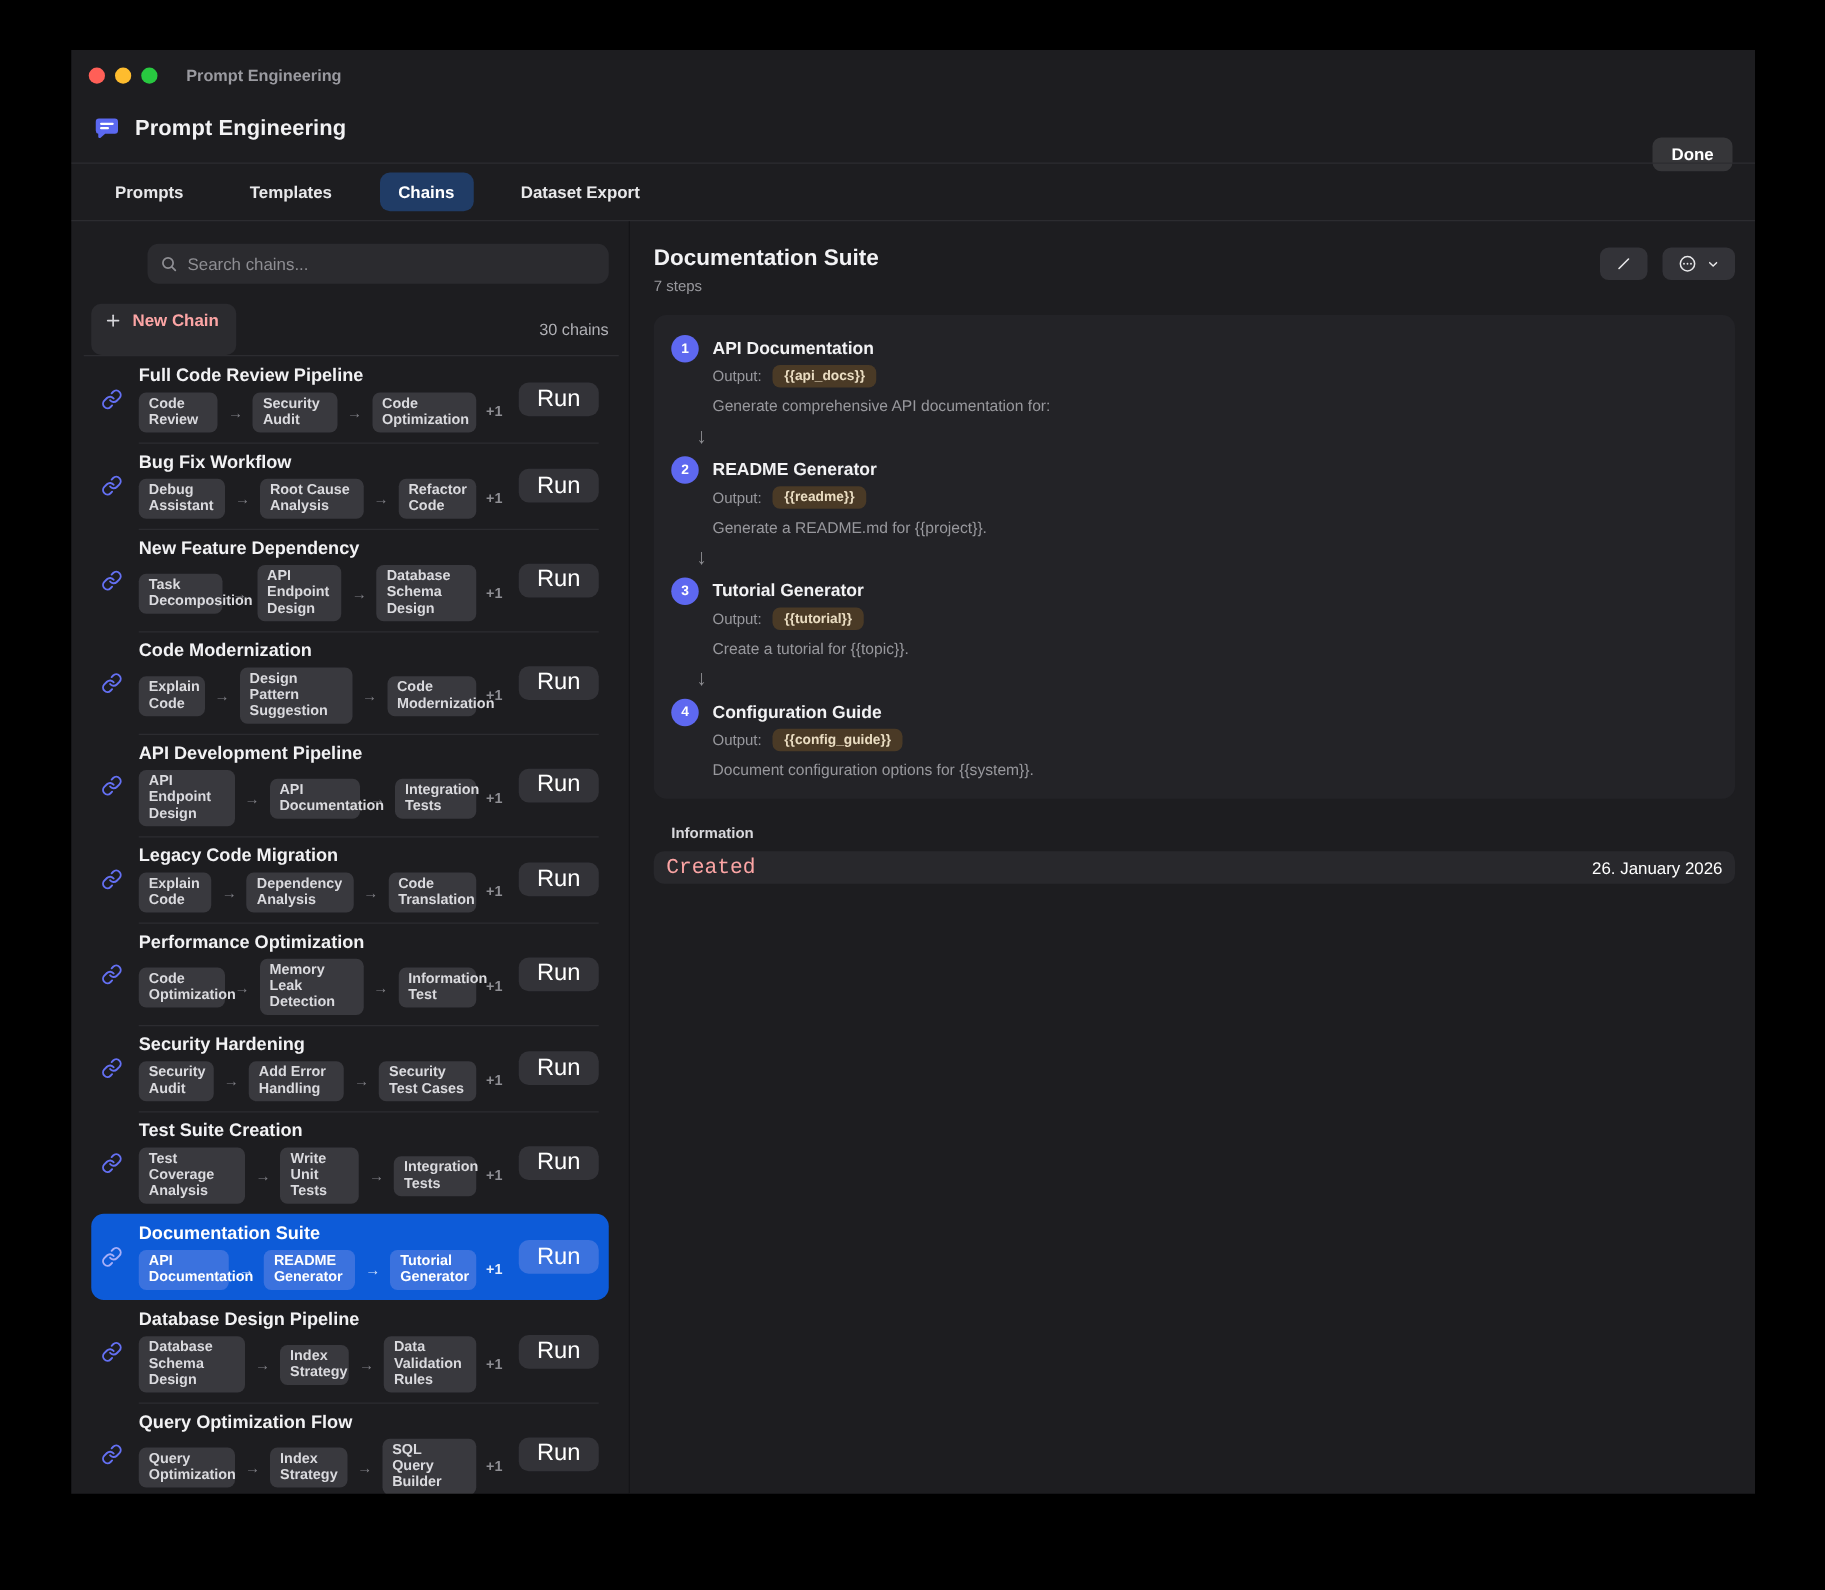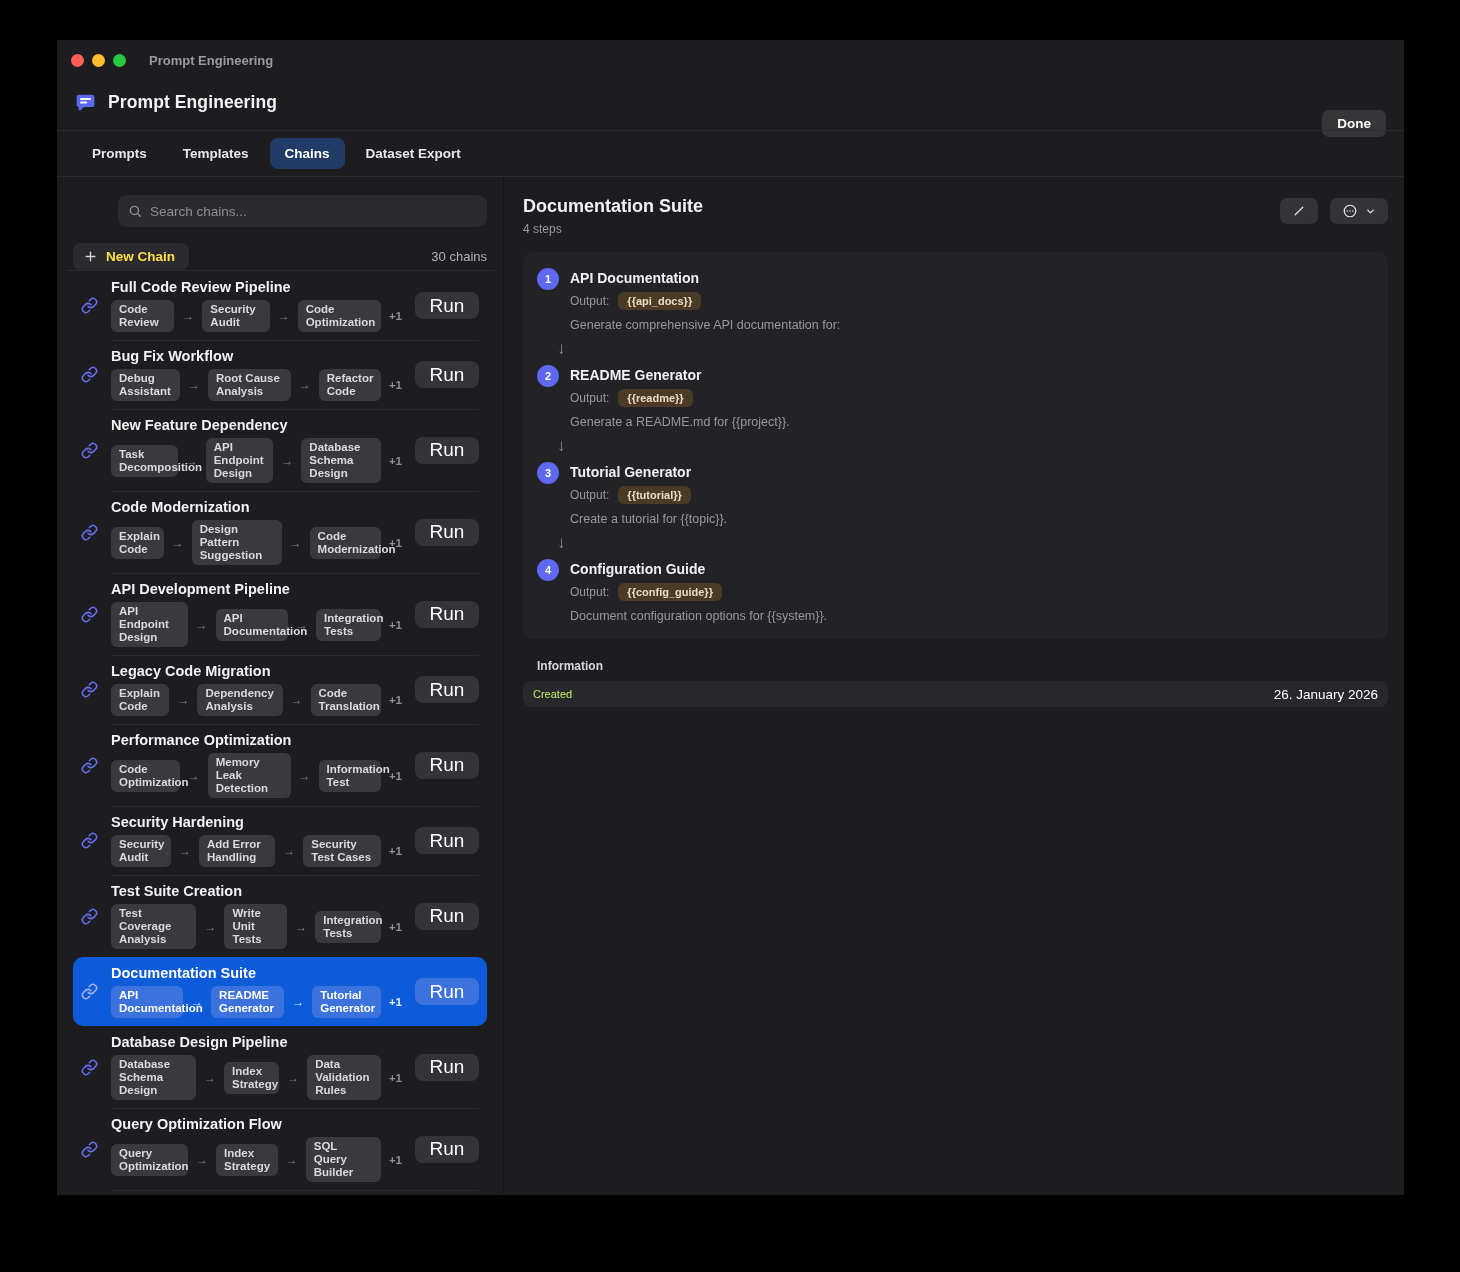--- a/index.html
+++ b/index.html
@@ -38,36 +38,36 @@
   .light.yellow{background:#febc2e;}
   .light.green{background:#28c840;}
   .win-title{margin-left:23px;font-size:13px;font-weight:700;color:#9a9aa0;}
   
   .appheader{height:56px;display:flex;align-items:center;padding:0 18px;flex-shrink:0;}
   .app-icon{width:21px;height:21px;margin-right:12px;display:flex;flex-shrink:0;}
   .page-title{font-size:17.5px;font-weight:700;color:var(--text-primary);letter-spacing:.1px;}
   .done-btn{margin-left:auto;background:#363639;border:none;color:#fff;font-size:13.5px;font-weight:600;
     padding:6px 15px;border-radius:7px;cursor:pointer;margin-top:43px;}
   
-  .tabbar{height:47px;display:flex;align-items:center;gap:6px;padding:0 20px;flex-shrink:0;
+  .tabbar{height:47px;display:flex;align-items:center;gap:23px;padding:0 20px;flex-shrink:0;
     border-top:1px solid var(--border-subtle);border-bottom:1px solid var(--border-subtle);}
   .tab{background:transparent;border:none;color:#e8e8ea;font-size:13.5px;font-weight:600;
     padding:8px 15px;border-radius:8px;cursor:pointer;}
   .tab.active{background:var(--tab-active-bg);color:#fff;}
   
   .content{flex:1;display:flex;min-height:0;}
   .sidebar{width:447px;flex-shrink:0;border-right:1px solid #141417;display:flex;flex-direction:column;
     padding:18px 16px 0 16px;min-height:0;}
   .searchbox{height:32px;background:var(--control-bg);border-radius:9px;display:flex;align-items:center;
     padding:0 10px;gap:8px;flex-shrink:0;margin-left:45px;}
   .searchbox input{flex:1;background:transparent;border:none;outline:none;color:#e8e8ea;font-size:13.5px;}
   .searchbox input::placeholder{color:#8e8e93;}
   .list-toolbar{display:flex;align-items:center;justify-content:space-between;margin-top:16px;flex-shrink:0;}
   .new-chain-btn{display:flex;align-items:center;gap:9px;background:var(--control-bg);border:none;
-    color:#fde047;font-size:13.5px;font-weight:600;padding:6px 14px 6px 11px;border-radius:8px;cursor:pointer;}
+    color:#fca5a5;font-size:13.5px;font-weight:600;padding:6px 14px 20px 11px;border-radius:8px;cursor:pointer;}
   .chain-count{font-size:13px;color:#b0b0b5;}
   .chain-list{border-top:1px solid var(--border-subtle);flex:1;min-height:0;overflow:hidden;
     margin-left:-6px;margin-right:-8px;padding-left:6px;padding-right:8px;}
   .chain-item{position:relative;display:flex;align-items:center;gap:13px;padding:8px 8px;border-radius:10px;}
   .chain-item:not(:first-child):not(.selected):not(.selected + .chain-item)::before{
     content:'';position:absolute;top:0;left:38px;right:8px;height:1px;background:var(--border-subtle);}
   .link-icon{color:var(--link-blue);display:flex;flex-shrink:0;width:17px;}
   .chain-body{flex:1;min-width:0;}
   .chain-name{font-size:14.5px;font-weight:700;color:var(--text-primary);line-height:17px;margin-bottom:4px;}
   .chain-tags{display:flex;align-items:center;gap:8px;min-height:30px;}
@@ -104,21 +104,21 @@
   .step-name{font-size:14px;font-weight:700;color:var(--text-primary);margin-bottom:6px;}
   .step-output{display:flex;align-items:center;gap:9px;}
   .out-label{font-size:12px;color:var(--text-secondary);}
   .out-tag{background:var(--output-tag-bg);color:var(--output-tag-text);font-size:11px;font-weight:600;
     padding:3px 9px;border-radius:6px;}
   .step-desc{font-size:12.5px;color:var(--text-secondary);margin-top:8px;}
   .step-arrow{color:#8e8e93;font-size:17px;margin:8px 0 8px 20px;line-height:1;}
   .info-section{margin-top:20px;}
   .info-row{background:var(--info-row-bg);border-radius:8px;height:26px;display:flex;align-items:center;
     justify-content:space-between;padding:0 10px;}
-  .info-key{font-size:11px;color:#bef264;}
+  .info-key{font-size:17px;color:#fca5a5;font-family:Liberation Mono, monospace;}
   .info-val{font-size:13.5px;color:#fff;}
   svg{display:block;}
 </style>
 </head>
 <body>
 
 <div class="window">
 
   <div class="titlebar">
     <div class="lights">
@@ -434,21 +434,21 @@
     
   </div>
 
 </div>
     </aside>
 
     <main class="main">
       <div class="detail-header">
         <div>
           <div class="detail-title">Documentation Suite</div>
-          <div class="detail-subtitle">4 steps</div>
+          <div class="detail-subtitle">7 steps</div>
         </div>
         <div class="detail-actions">
           <button class="icon-btn edit">
             <span>
               <svg width="14" height="14" viewBox="0 0 24 24" fill="none" stroke="#e8e8ea" stroke-width="2.2" stroke-linecap="round">
                 <line x1="5.5" y1="18.5" x2="18.5" y2="5.5"></line>
               </svg>
             </span>
           </button>
           <button class="icon-btn more">

